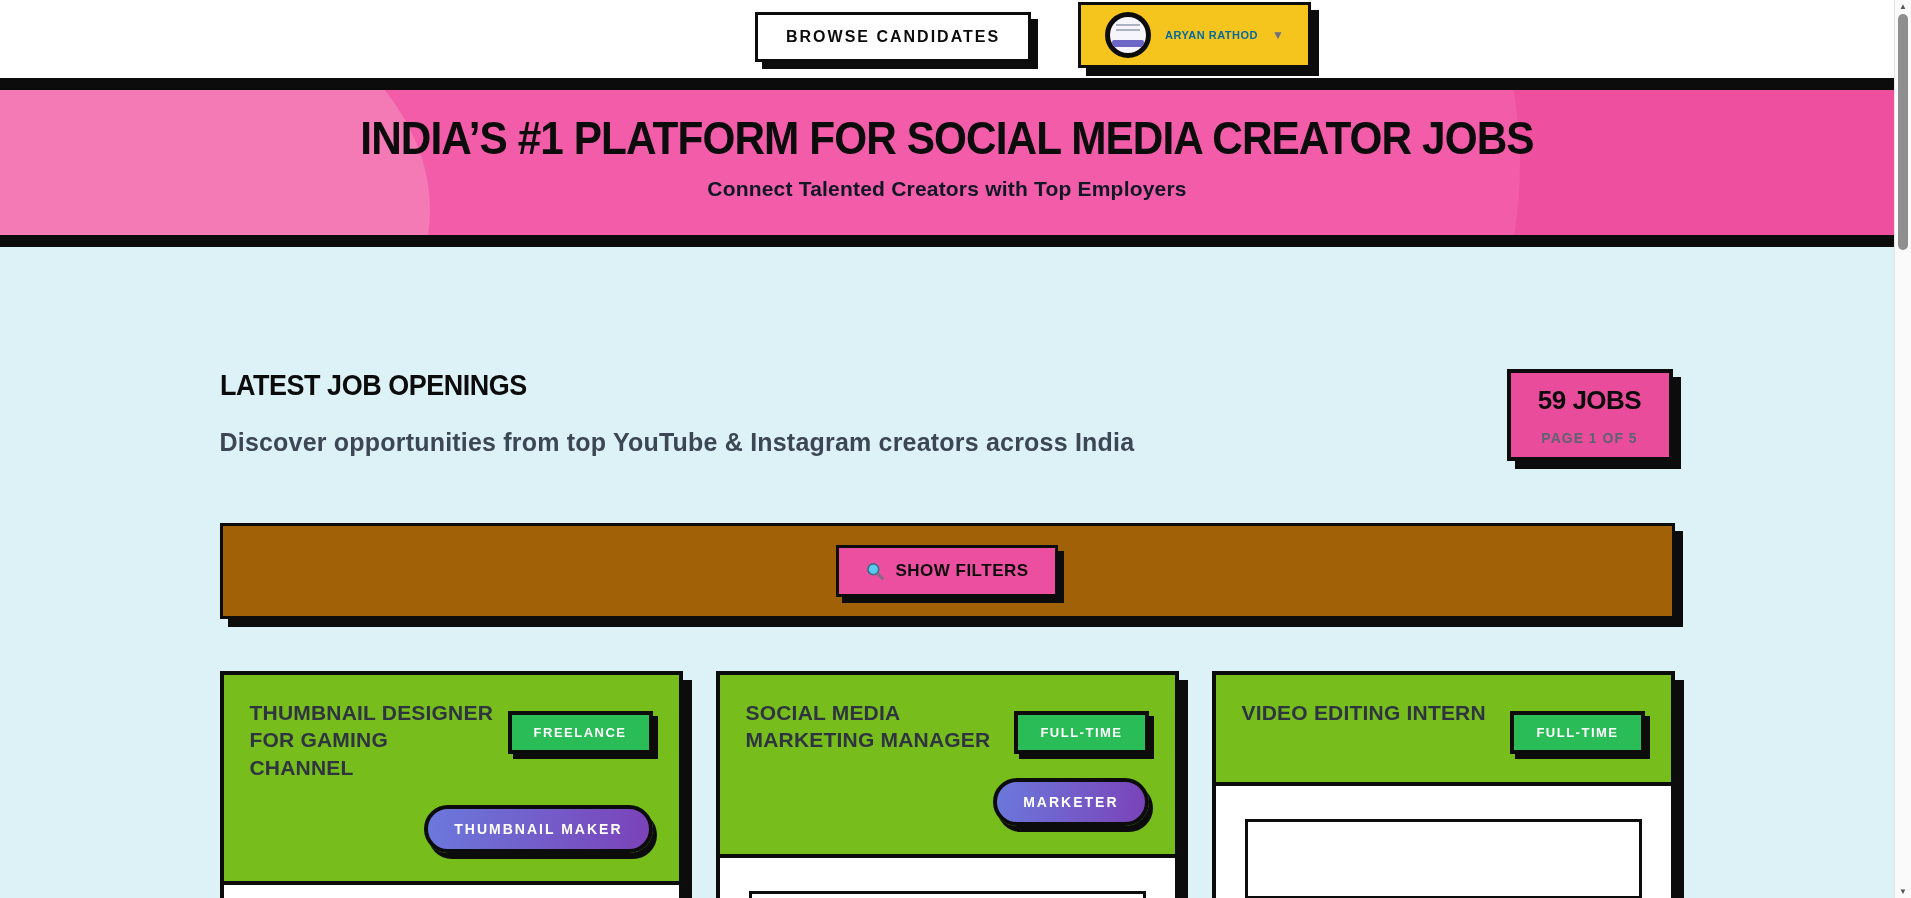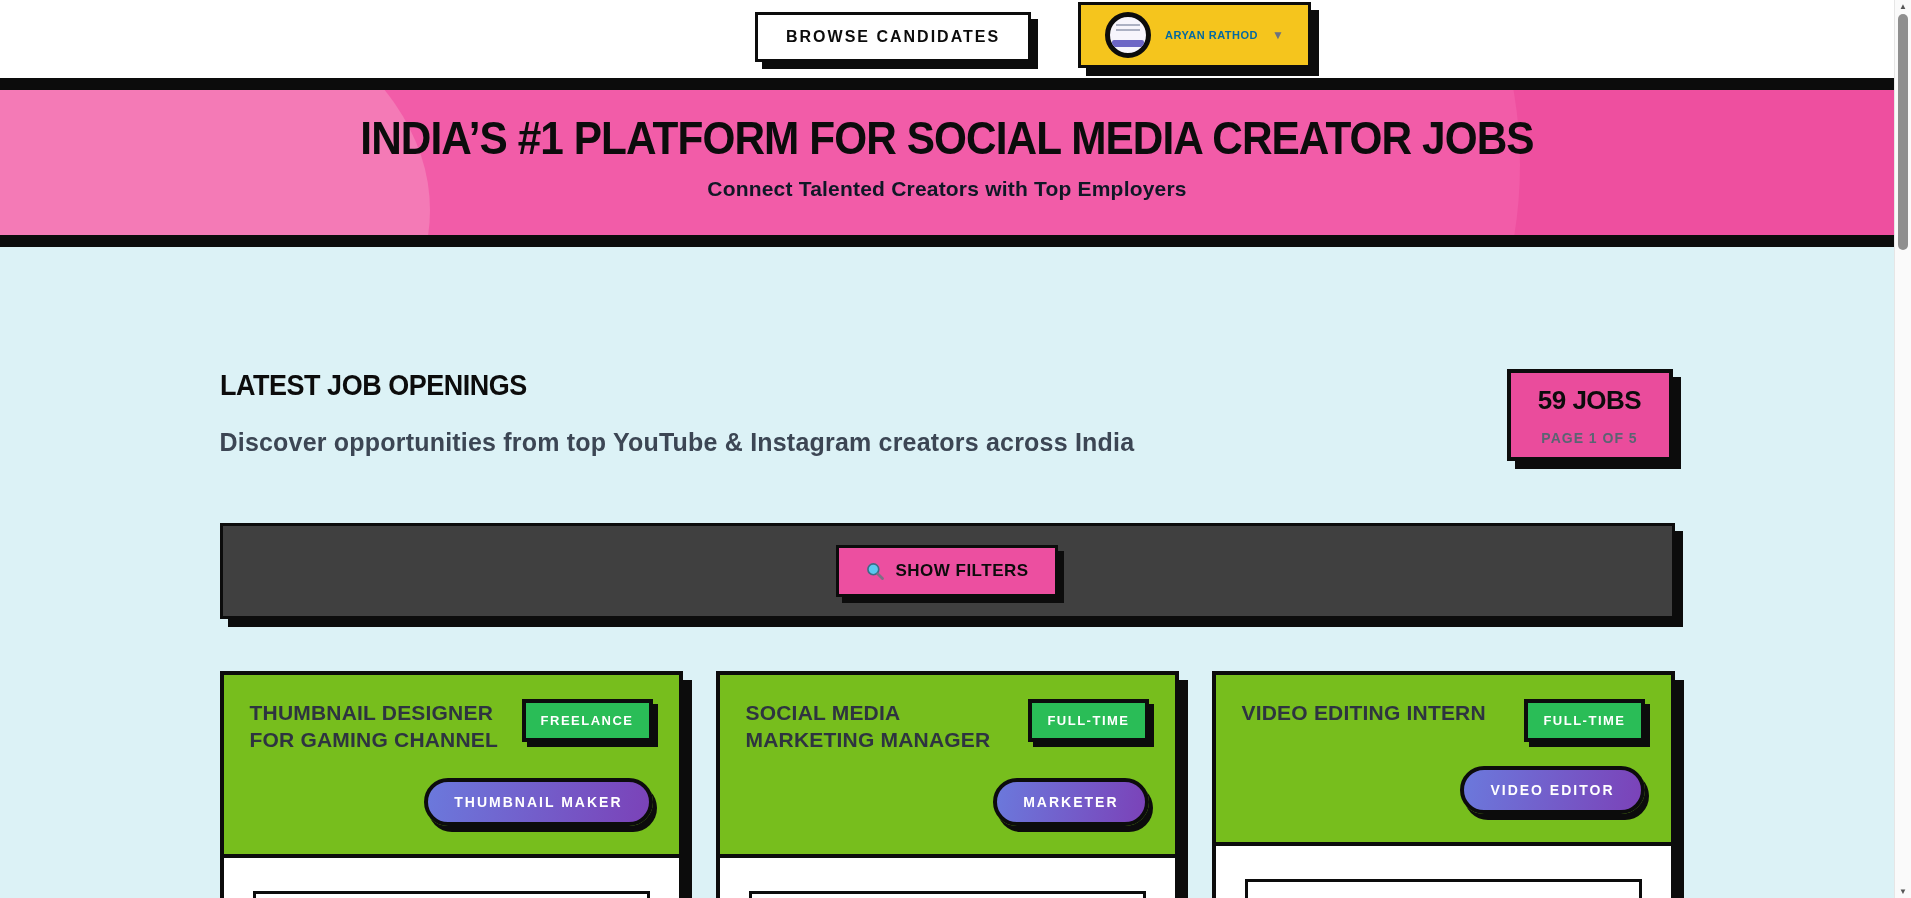--- a/index.html
+++ b/index.html
@@ -49,36 +49,36 @@
   .section-head { margin-top:122px; position:relative; }
   .section-title { font-size:29px; font-weight:900; letter-spacing:-.5px; color:#0c0c0c;
                    transform:scaleX(.93); transform-origin:left center; }
   .section-sub { margin-top:26px; font-size:25px; font-weight:600; color:#3C4654; letter-spacing:.2px; }
   .jobs-badge { position:absolute; right:2px; top:0; width:166px; height:92px; background:#EA4C9C;
                 border:4px solid #0c0c0c; box-shadow:8px 8px 0 #0c0c0c; display:flex; flex-direction:column;
                 align-items:center; justify-content:center; gap:14px; }
   .jobs-count { font-size:26px; font-weight:900; letter-spacing:-.5px; color:#0c0c0c; }
   .jobs-page { font-size:14px; font-weight:800; letter-spacing:1px; color:#5A6472; }
 
-  .filter-bar { margin-top:66px; height:96px; background:#404040; border:3px solid #0c0c0c;
+  .filter-bar { margin-top:66px; height:96px; background:#a16207; border:3px solid #0c0c0c;
                 box-shadow:8px 8px 0 #0c0c0c; display:flex; align-items:center; justify-content:center; }
   .filters-btn { background:#EC4FA0; border:3px solid #0c0c0c; box-shadow:6px 6px 0 #0c0c0c;
                  padding:13px 26px; display:flex; align-items:center; gap:10px; font-size:17px;
                  font-weight:900; letter-spacing:.5px; color:#0c0c0c; cursor:pointer; font-family:inherit; }
   .mag { width:20px; height:20px; display:inline-block; }
 
   .cards { margin-top:52px; display:grid; grid-template-columns:repeat(3,1fr); gap:33px; }
   .card { background:#ffffff; border:4px solid #0c0c0c; box-shadow:9px 9px 0 #0c0c0c; height:420px; }
   .card-head { background:#77BE1D; border-bottom:4px solid #0c0c0c; padding:24px 26px 28px; }
   .card-head-row { display:flex; justify-content:space-between; align-items:flex-start; }
   .card-title { font-size:21px; font-weight:800; line-height:1.3; color:#2E3440; max-width:300px;
                 letter-spacing:.2px; }
   .type-badge { background:#2ABD57; border:4px solid #0c0c0c; box-shadow:5px 5px 0 #0c0c0c;
-                color:#ffffff; font-size:13px; font-weight:800; letter-spacing:1.5px; padding:10px 15px;
-                white-space:nowrap; flex:0 0 auto; margin-left:12px; }
+                color:#ffffff; font-size:13px; font-weight:800; letter-spacing:1.5px; padding:10px 22px;
+                white-space:nowrap; flex:0 0 auto; margin-left:12px;margin-top:12px; }
   .pill-row { display:flex; justify-content:flex-end; margin-top:24px; }
   .role-pill { background:linear-gradient(100deg,#6B79DC 0%,#7B42B8 100%); border:4px solid #0c0c0c;
                border-radius:999px; box-shadow:4px 6px 0 #0c0c0c; color:#ffffff; font-size:14px;
                font-weight:800; letter-spacing:2px; padding:12px 26px; white-space:nowrap; }
   .card-body { padding:0 29px; }
   .card-inner-box { margin-top:33px; border:3px solid #0c0c0c; height:80px; background:#ffffff; }
 
   
   .scrollbar { position:absolute; top:0; right:0; width:17px; height:898px; background:#FAFAFA;
                border-left:1px solid #E6E6E6; z-index:9; }
@@ -169,23 +169,20 @@
             <div class="card-inner-box"></div>
           </div>
         </div>
 
         <div class="card">
           <div class="card-head">
             <div class="card-head-row">
               <div class="card-title">VIDEO EDITING INTERN</div>
               <div class="type-badge">FULL-TIME</div>
             </div>
-            <div class="pill-row">
-              <div class="role-pill">VIDEO EDITOR</div>
-            </div>
           </div>
           <div class="card-body">
             <div class="card-inner-box"></div>
           </div>
         </div>
 
       </div>
     </div>
   </div>
 

